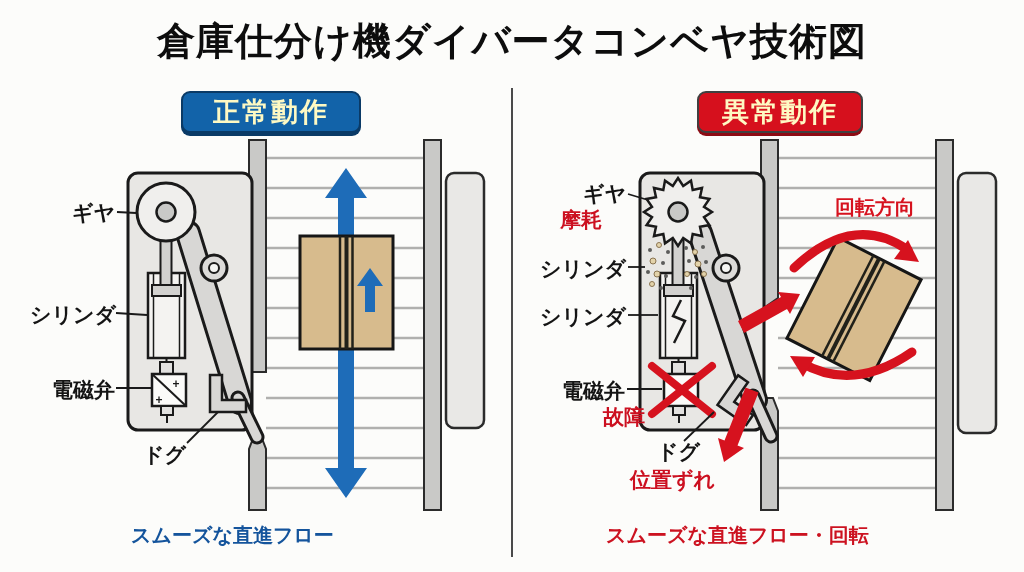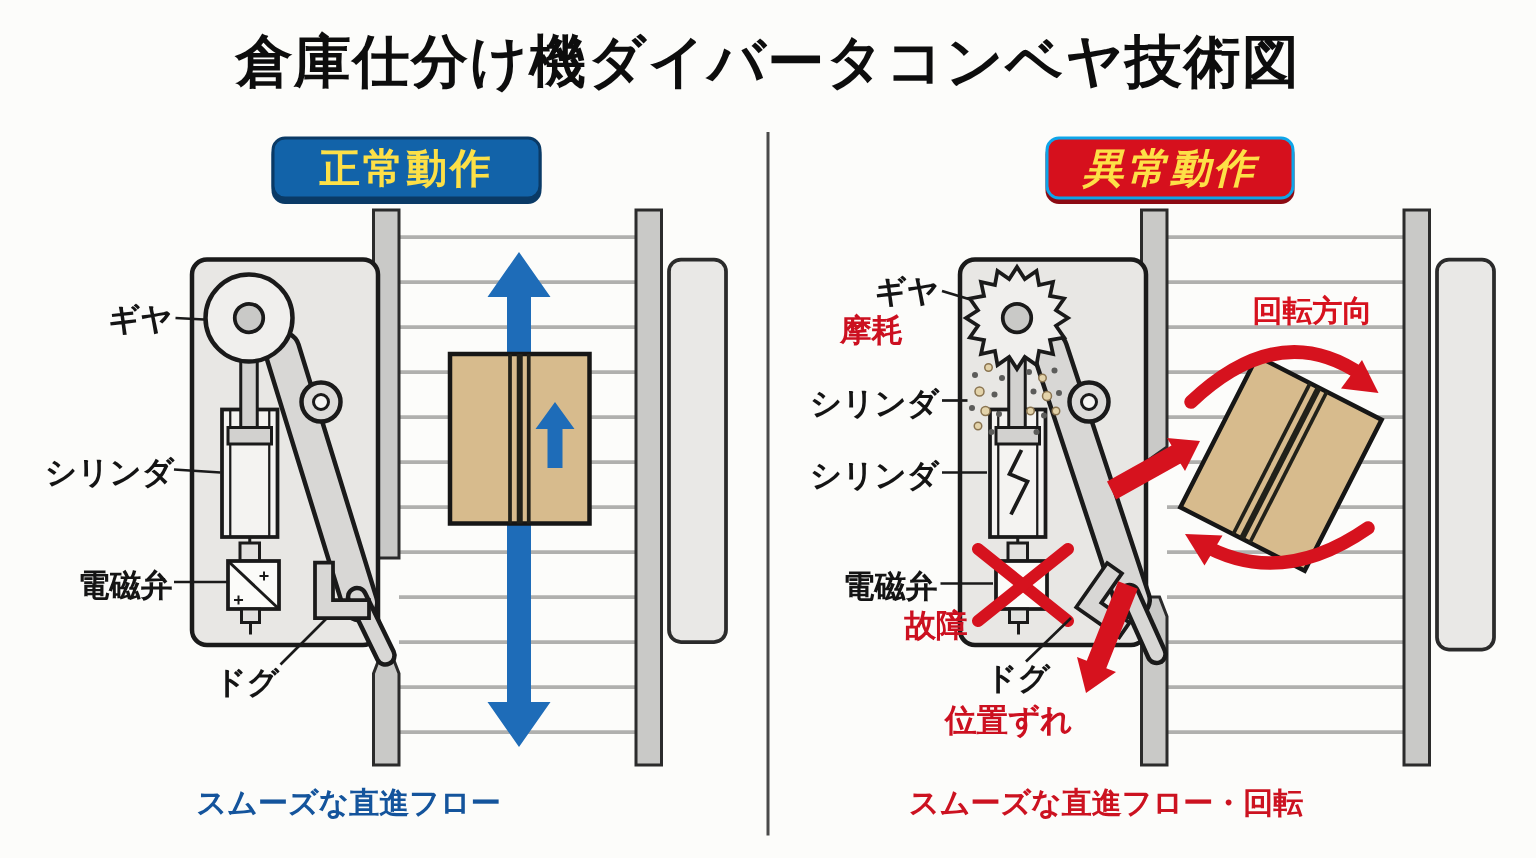--- a/index.html
+++ b/index.html
@@ -2,26 +2,26 @@
 <html><head>
 <meta charset="utf-8">
 <style>
   html,body{margin:0;padding:0;background:#ffffff;}
   #stage{position:relative;width:1024px;height:572px;background:#fcfcfa;overflow:hidden;
          font-family:"Liberation Sans", sans-serif;}
   #diagram-svg{position:absolute;left:0;top:0;z-index:1;}
   .txt{position:absolute;z-index:2;white-space:nowrap;}
   #title{left:0;top:16px;width:1024px;text-align:center;font-size:38px;font-weight:900;
          color:#0d0d0d;letter-spacing:1px;}
-  .badge{height:38px;line-height:38px;text-align:center;color:#fde047;font-size:27px;
+  .badge{height:38px;line-height:38px;text-align:center;color:#fef9c3;font-size:27px;
          font-weight:800;border-radius:9px;letter-spacing:2px;}
   #badge-normal{left:181px;top:91px;width:176px;background:#1263a9;border:2px solid #0a3a66;
          box-shadow:0 3px 0 #0a3a66;}
-  #badge-abnormal{left:697px;top:91px;width:162px;background:#d6101d;border:2px solid #0ea5e9;
-         box-shadow:0 3px 0 #8c0a13;font-style:italic;}
+  #badge-abnormal{left:697px;top:91px;width:162px;background:#d6101d;border:2px solid #404040;
+         box-shadow:0 3px 0 #8c0a13;}
   .lbl{font-size:21px;font-weight:700;color:#141414;}
   .lbl-r{text-align:right;}
   .fault{color:#cc1020;font-weight:800;}
   .caption{font-size:20px;font-weight:800;letter-spacing:0px;}
   #caption-left{left:131px;top:522px;color:#14549c;}
   #caption-right{left:606px;top:522px;color:#cc1220;}
   #rotation-label{left:835px;top:194px;font-size:20px;font-weight:800;color:#d6121e;}
 </style>
 </head>
 <body>

